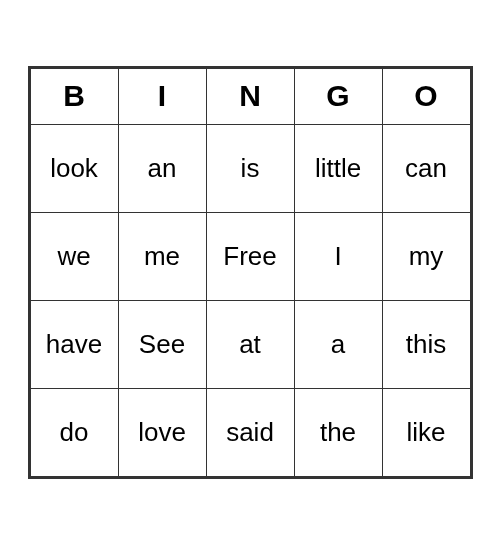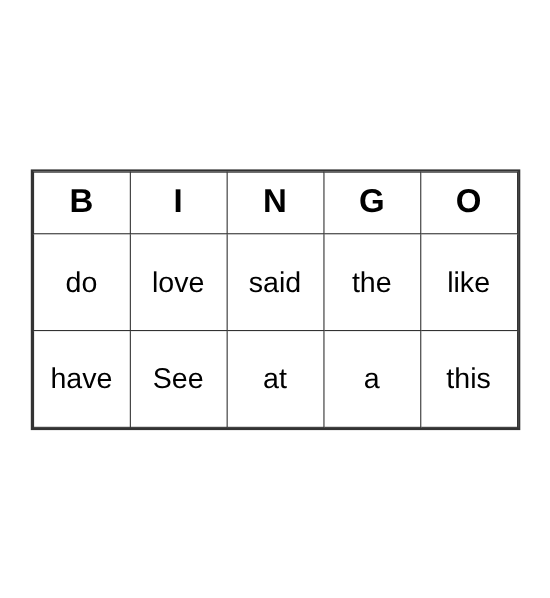--- a/index.html
+++ b/index.html
@@ -57,29 +57,43 @@
     <thead>
       <tr>
         <th>B</th>
         <th>I</th>
         <th>N</th>
         <th>G</th>
         <th>O</th>
       </tr>
     </thead>
     <tbody id="bingo-body">
+    <tr>
+          <td>look</td>
+          <td>an</td>
+          <td>is</td>
+          <td>little</td>
+          <td>can</td>
+        </tr>
         <tr>
-          <td>do</td>
-          <td>love</td>
-          <td>said</td>
-          <td>the</td>
-          <td>like</td>
+          <td>we</td>
+          <td>me</td>
+          <td class="free-space">Free</td>
+          <td>I</td>
+          <td>my</td>
         </tr>
         <tr>
           <td>have</td>
           <td>See</td>
           <td>at</td>
           <td>a</td>
           <td>this</td>
         </tr>
+        <tr>
+          <td>do</td>
+          <td>love</td>
+          <td>said</td>
+          <td>the</td>
+          <td>like</td>
+        </tr>
       </tbody>
   </table>
 </div>
 
 </body></html>

